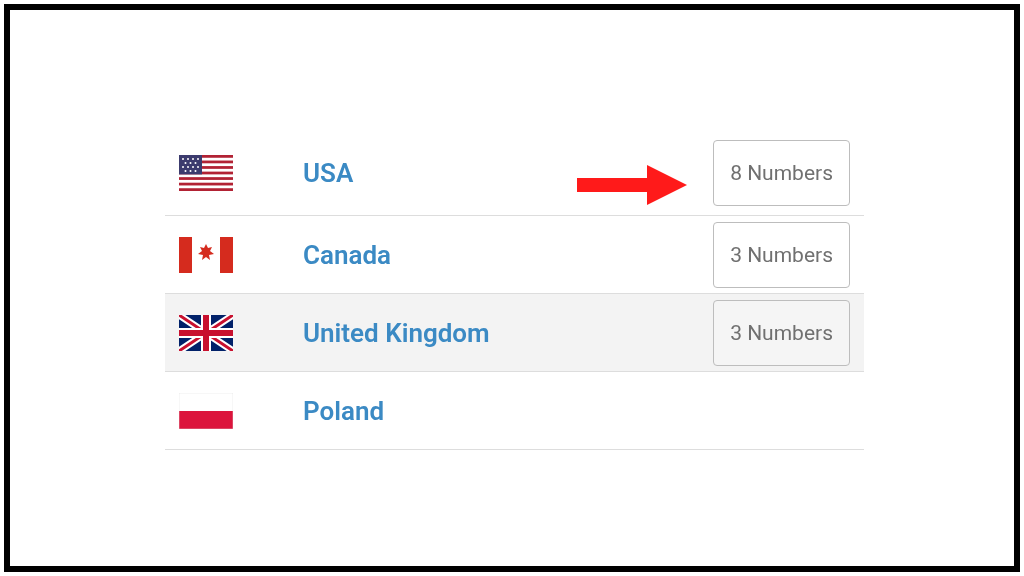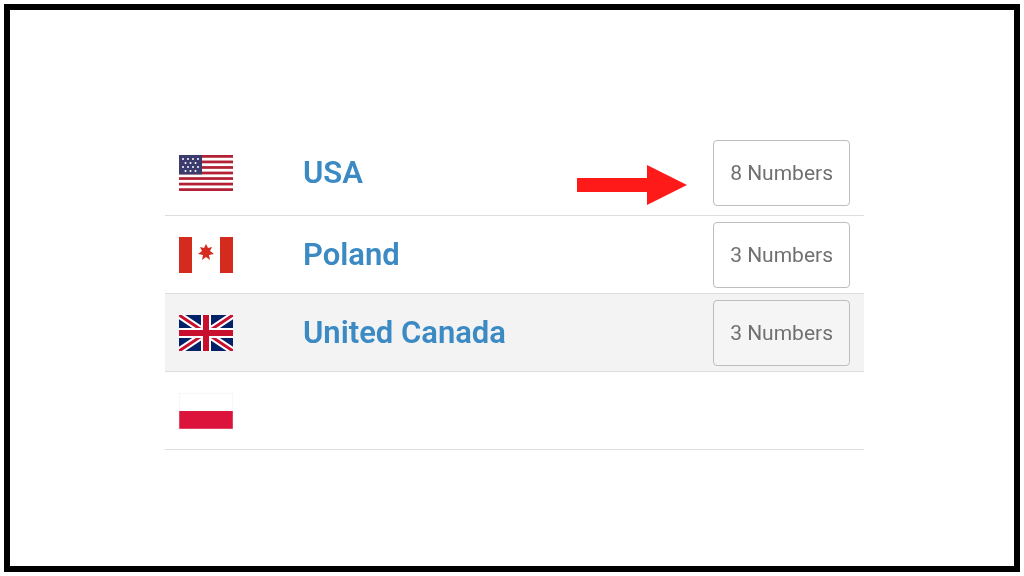--- a/index.html
+++ b/index.html
@@ -41,21 +41,21 @@
       border-bottom: 1px solid #ddd;
     }
     .flag {
       width: 54px;
       height: 36px;
       flex: 0 0 54px;
       margin-right: 70px;
     }
     .country-name {
       color: #3b8ac4;
-      font-size: 31px;
+      font-size: 26px;
       font-weight: 600;
       flex: 1;
       cursor: pointer;
     }
     .count-btn {
       border: 1px solid #bdbdbd;
       background: #fff;
       color: #707070;
       font-size: 21px;
       padding: 20px 16px;
@@ -118,48 +118,49 @@
 
     <div class="row">
       <div class="flag">
         <svg viewBox="0 0 54 36">
           <rect width="54" height="36" fill="#fff"></rect>
           <rect width="13" height="36" fill="#d52b1e"></rect>
           <rect x="41" width="13" height="36" fill="#d52b1e"></rect>
           <path fill="#d52b1e" d="M27 7 l2 4 4-1 -2 4 4 3 -5 1 1 5 -4-3 -4 3 1-5 -5-1 4-3 -2-4 4 1z"></path>
         </svg>
       </div>
-      <a class="country-name">Poland</a>
+      <a class="country-name">Canada</a>
       <button class="count-btn">3 Numbers</button>
     </div>
 
     <div class="row highlight">
       <div class="flag">
         <svg viewBox="0 0 54 36">
           <rect width="54" height="36" fill="#012169"></rect>
           <path d="M0 0 L54 36 M54 0 L0 36" stroke="#fff" stroke-width="7"></path>
           <path d="M0 0 L54 36 M54 0 L0 36" stroke="#c8102e" stroke-width="3"></path>
           <rect x="22" width="10" height="36" fill="#fff"></rect>
           <rect y="13" width="54" height="10" fill="#fff"></rect>
           <rect x="24" width="6" height="36" fill="#c8102e"></rect>
           <rect y="15" width="54" height="6" fill="#c8102e"></rect>
         </svg>
       </div>
-      <a class="country-name">United Canada</a>
+      <a class="country-name">United Kingdom</a>
       <button class="count-btn">3 Numbers</button>
     </div>
 
     <div class="row">
       <div class="flag">
         <svg viewBox="0 0 54 36">
           <rect width="54" height="18" fill="#fff"></rect>
           <rect y="18" width="54" height="18" fill="#dc143c"></rect>
           <rect width="54" height="36" fill="none" stroke="#ddd" stroke-width="0.5"></rect>
         </svg>
       </div>
+      <a class="country-name">Poland</a>
     </div>
 
   </div>
 
   <svg class="arrow" width="110" height="40">
     <g fill="#ff1a1a">
       <rect x="0" y="13" width="70" height="14"></rect>
       <polygon points="70,0 110,20 70,40"></polygon>
     </g>
   </svg>

